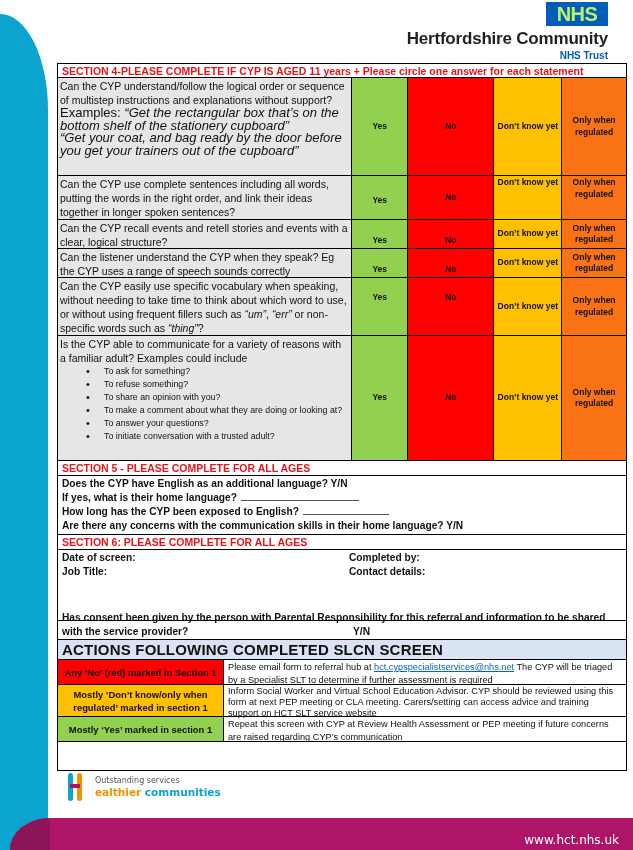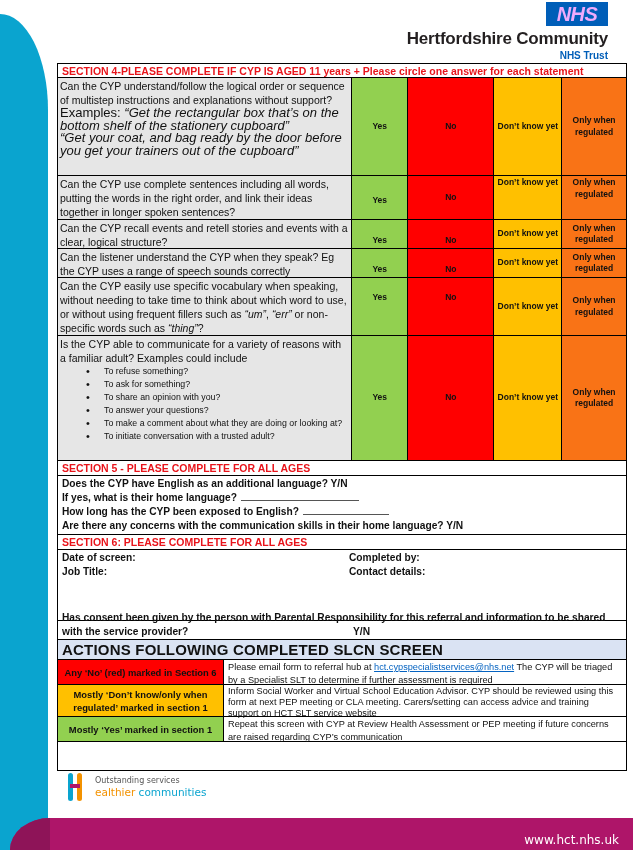--- a/index.html
+++ b/index.html
@@ -4,21 +4,21 @@
 <style>
   * { box-sizing: border-box; margin: 0; padding: 0; }
   html, body { width: 633px; height: 850px; background: #ffffff; overflow: hidden; }
   body { position: relative; font-family: "Liberation Sans", sans-serif; color: #111; }
 
   .cyan-band { position: absolute; left: 0; top: 14px; width: 48px; height: 836px; background: #0aa4cf; border-top-right-radius: 60px 120px; }
   .magenta-band { position: absolute; left: 10px; top: 818px; width: 623px; height: 32px; background: #ae1569; border-top-left-radius: 40px 32px; }
   .magenta-dark { position: absolute; left: 10px; top: 818px; width: 40px; height: 32px; background: #8e1458; border-top-left-radius: 40px 32px; }
   .footer-url { position: absolute; right: 14px; top: 833px; color: #fff; font-size: 12px; font-family: "DejaVu Sans", sans-serif; }
 
-  .nhs-logo { position: absolute; right: 25px; top: 2px; width: 62px; height: 24px; background: #005eb8; color: #f0abfc; font-weight: bold; font-style: italic; font-size: 20px; line-height: 24px; text-align: center; letter-spacing: -0.5px; }
+  .nhs-logo { position: absolute; right: 25px; top: 2px; width: 62px; height: 24px; background: #005eb8; color: #bef264; font-weight: bold; font-size: 20px; line-height: 24px; text-align: center; letter-spacing: -0.5px; }
   .org-name { position: absolute; right: 25px; top: 29px; font-size: 17px; font-weight: bold; color: #231f20; font-family: "Liberation Sans Narrow","Liberation Sans", sans-serif; letter-spacing: -0.2px; }
   .org-sub { position: absolute; right: 25px; top: 50px; font-size: 10px; font-weight: bold; color: #005eb8; }
 
   .frame { position: absolute; left: 57px; top: 63px; width: 570px; height: 708px; border: 1px solid #000; }
 
   .row { position: absolute; left: 57px; width: 570px; border: 1px solid #000; border-top: none; display: flex; }
   .sec-header { color: #e8141b; font-weight: bold; font-size: 10.5px; padding: 1px 4px; background: #fff; align-items: center; }
   .q-cell { width: 304px; background: #e6e6e6; border-right: 1px solid #000; padding: 1px 2px; font-size: 10.5px; line-height: 14px; }
   .q-cell .ex { font-size: 13px; line-height: 12.5px; }
   .q-cell .ex i { font-style: italic; }
@@ -47,21 +47,21 @@
   .act-green { background: #92d050; }
   .act-text { flex: 1; font-size: 9.2px; line-height: 13px; padding: 1px 4px; }
   .act-text a { color: #0563c1; text-decoration: underline; }
 
   .hc-logo { position: absolute; left: 68px; top: 773px; width: 160px; height: 30px; }
   .hc-mark { position: absolute; left: 0; top: 0; width: 14px; height: 28px; }
   .hc-mark .bar1 { position: absolute; left: 0; top: 0; width: 5px; height: 28px; background: #0aa4cf; border-radius: 3px; }
   .hc-mark .bar2 { position: absolute; left: 9px; top: 0; width: 5px; height: 28px; background: #f39200; border-radius: 3px; }
   .hc-mark .cross { position: absolute; left: 2px; top: 11px; width: 10px; height: 4px; background: #ae1569; }
   .hc-line1 { position: absolute; left: 27px; top: 3px; font-size: 8px; color: #555; font-family: "DejaVu Sans", sans-serif; }
-  .hc-line2 { position: absolute; left: 27px; top: 13px; font-size: 10.5px; font-weight: normal; font-family: "DejaVu Sans", sans-serif; text-align: right; }
+  .hc-line2 { position: absolute; left: 27px; top: 13px; font-size: 10.5px; font-weight: bold; font-family: "DejaVu Sans", sans-serif; text-align: right; }
   .hc-line2 .o { color: #f39200; }
   .hc-line2 .b { color: #0aa4cf; }
 </style>
 </head>
 <body>
 
 <div class="cyan-band"></div>
 <div class="magenta-band"></div>
 <div class="magenta-dark"></div>
 <div class="footer-url">www.hct.nhs.uk</div>
@@ -127,25 +127,25 @@
   <div class="ans a-yes top" style="padding-top:14px;">Yes</div>
   <div class="ans a-no top" style="padding-top:14px;">No</div>
   <div class="ans a-dk">Don’t know yet</div>
   <div class="ans a-ow">Only when regulated</div>
 </div>
 
 <div class="row" style="top:336px;height:125px;">
   <div class="q-cell">
     <div>Is the CYP able to communicate for a variety of reasons with a familiar adult?  Examples could include</div>
     <ul>
+      <li>To ask for something?</li>
       <li>To refuse something?</li>
-      <li>To ask for something?</li>
       <li>To share an opinion with you?</li>
+      <li>To make a comment about what they are doing or looking at?</li>
       <li>To answer your questions?</li>
-      <li>To make a comment about what they are doing or looking at?</li>
       <li>To initiate conversation with a trusted adult?</li>
     </ul>
   </div>
   <div class="ans a-yes">Yes</div>
   <div class="ans a-no">No</div>
   <div class="ans a-dk">Don’t know yet</div>
   <div class="ans a-ow">Only when regulated</div>
 </div>
 
 <div class="row sec-header" style="top:461px;height:15px;">
@@ -172,21 +172,21 @@
     <span>Has consent been given by the person with Parental Responsibility for this referral and information to be shared with the service provider?</span>
     <span style="position:absolute;left:291px;top:14px;">Y/N</span>
   </div>
 </div>
 <div class="row" style="top:621px;height:19px;"></div>
 
 <div class="row actions-header" style="top:640px;height:20px;">
   <span>ACTIONS FOLLOWING COMPLETED SLCN SCREEN</span>
 </div>
 <div class="row" style="top:660px;height:25px;">
-  <div class="act-label act-red">Any ‘No’ (red) marked in Section 6</div>
+  <div class="act-label act-red">Any ‘No’ (red) marked in Section 1</div>
   <div class="act-text"><span>Please email form to referral hub at </span><a>hct.cypspecialistservices@nhs.net</a><span>   The CYP will be triaged by a Specialist SLT to determine if further assessment is required</span></div>
 </div>
 <div class="row" style="top:685px;height:32px;">
   <div class="act-label act-amber">Mostly ‘Don’t know/only when regulated’ marked in section 1</div>
   <div class="act-text" style="line-height:11.2px;">Inform Social Worker and Virtual School Education Advisor. CYP should be reviewed using this form at next PEP meeting or CLA meeting. Carers/setting can access advice and training support on HCT SLT service website</div>
 </div>
 <div class="row" style="top:717px;height:25px;">
   <div class="act-label act-green">Mostly ‘Yes’ marked in section 1</div>
   <div class="act-text">Repeat this screen with CYP at Review Health Assessment or PEP meeting if future concerns are raised regarding CYP’s communication</div>
 </div>

